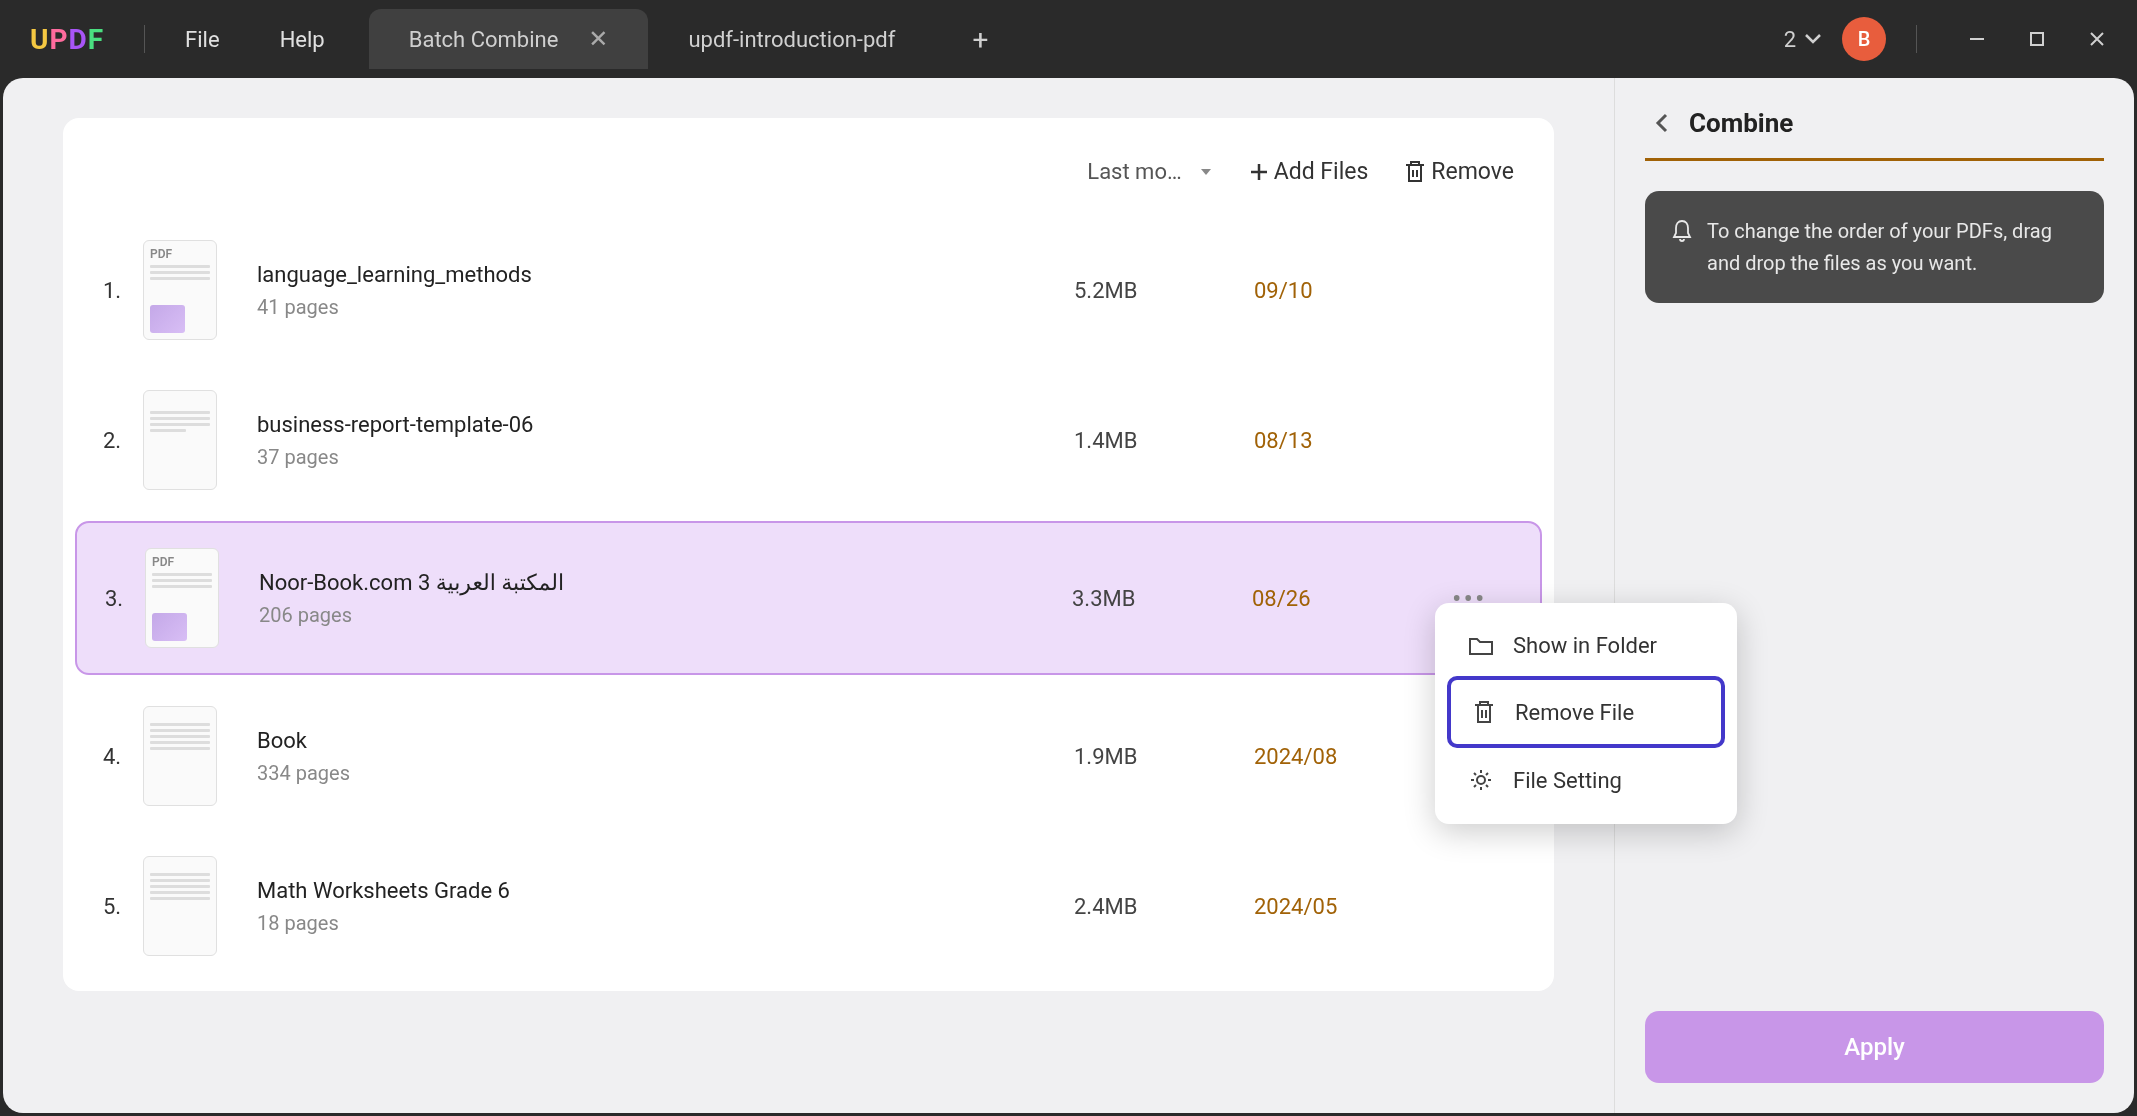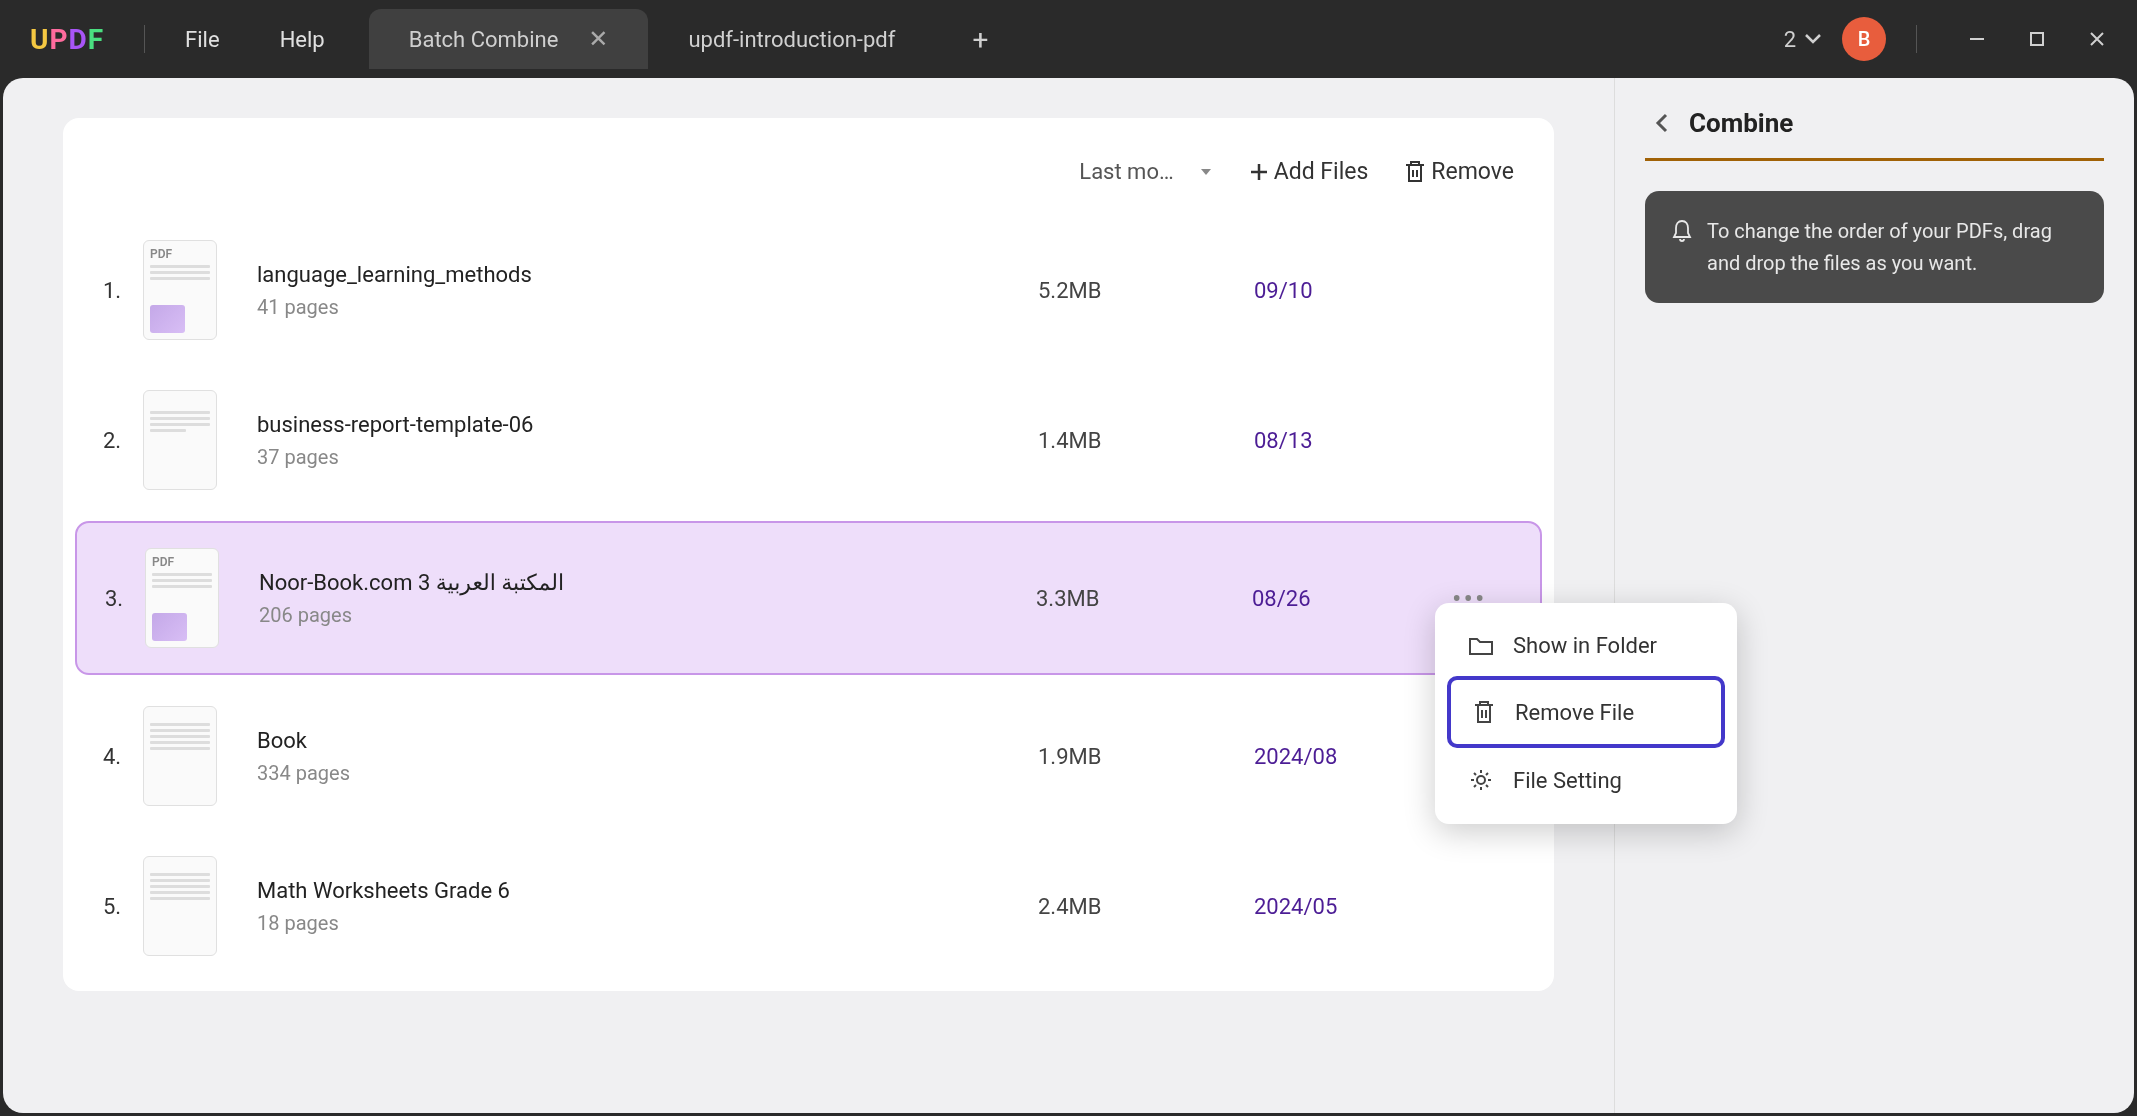--- a/index.html
+++ b/index.html
@@ -20,36 +20,36 @@
 .tab-add { width: 50px; height: 50px; display: flex; align-items: center; justify-content: center; color: #d0d0d0; font-size: 28px; cursor: pointer; margin-left: 20px; }
 .titlebar-right { margin-left: auto; display: flex; align-items: center; gap: 20px; padding-right: 20px; }
 .tab-count { color: #d0d0d0; font-size: 22px; display: flex; align-items: center; gap: 8px; }
 .avatar { width: 44px; height: 44px; border-radius: 50%; background: #e85d3d; color: white; display: flex; align-items: center; justify-content: center; font-size: 20px; font-weight: 500; }
 .win-controls { display: flex; gap: 30px; margin-left: 20px; }
 .win-btn { color: #d0d0d0; font-size: 20px; cursor: pointer; width: 30px; text-align: center; }
 .content { flex: 1; display: flex; background: #2a2a2a; padding: 0 3px 3px 3px; }
 .main-panel { flex: 1; background: #f0f0f2; border-radius: 20px 0 0 20px; padding: 40px 60px; position: relative; }
 .side-panel { width: 520px; background: #f0f0f2; border-radius: 0 20px 20px 0; padding: 30px 30px; display: flex; flex-direction: column; border-left: 1px solid #ddd; }
 .toolbar { display: flex; justify-content: flex-end; align-items: center; gap: 35px; padding: 30px 40px 30px 0; }
-.sort-dropdown { display: flex; align-items: center; gap: 25px; color: #555; font-size: 22px; }
+.sort-dropdown { display: flex; align-items: center; gap: 17px; color: #555; font-size: 22px; }
 .toolbar-btn { display: flex; align-items: center; gap: 4px; color: #333; font-size: 23px; cursor: pointer; }
 .file-list { background: white; border-radius: 16px; padding: 10px 0; }
 .file-row { display: flex; align-items: center; padding: 25px 40px; position: relative; }
 .file-row.selected { background: #eedefa; border: 2px solid #c896e8; border-radius: 14px; margin: 6px 12px; padding: 25px 28px; }
 .file-index { font-size: 22px; color: #333; width: 40px; }
 .file-thumb { width: 74px; height: 100px; background: #fafafa; border: 1px solid #e0e0e0; border-radius: 6px; margin-right: 40px; position: relative; display: flex; flex-direction: column; padding: 6px; }
 .file-thumb .pdf-label { font-size: 12px; color: #888; font-weight: 600; }
 .file-thumb .lines { margin-top: 4px; }
 .file-thumb .line { height: 3px; background: #ddd; margin-bottom: 3px; border-radius: 1px; }
 .file-thumb .purple-block { position: absolute; bottom: 6px; left: 6px; width: 35px; height: 28px; background: linear-gradient(135deg, #c4a8e8, #d8bef5); border-radius: 3px; }
 .file-info { flex: 1; }
 .file-name { font-size: 22px; color: #222; font-weight: 400; margin-bottom: 8px; }
 .file-pages { font-size: 20px; color: #888; }
 .file-size { width: 180px; font-size: 22px; color: #444; }
-.file-date { width: 200px; font-size: 22px; color: #4c1d95; margin-left: 36px; }
+.file-date { width: 200px; font-size: 22px; color: #a16207; }
 .file-more { width: 60px; color: #888; font-size: 28px; cursor: pointer; letter-spacing: 2px; }
 .context-menu { position: absolute; background: white; border-radius: 14px; box-shadow: 0 8px 32px rgba(0,0,0,0.2); padding: 12px; z-index: 100; left: 1435px; top: 603px; width: 302px; }
 .context-item { display: flex; align-items: center; gap: 18px; padding: 18px 20px; font-size: 22px; color: #333; cursor: pointer; border-radius: 10px; }
 .context-item.highlighted { border: 4px solid #4338ca; border-radius: 10px; }
 .side-header { display: flex; align-items: center; gap: 20px; font-size: 26px; font-weight: 700; color: #222; padding: 0 0 20px 10px; border-bottom: 3px solid #a16207; }
 .back-arrow { font-size: 24px; color: #555; cursor: pointer; }
 .tip-box { background: #4a4a4a; color: #e8e8e8; padding: 24px 26px; border-radius: 14px; font-size: 20px; line-height: 1.6; margin-top: 30px; display: flex; gap: 14px; }
 .bell-icon { flex-shrink: 0; margin-top: 4px; }
 .apply-btn { margin-top: auto; background: #c896e8; color: white; font-size: 24px; font-weight: 500; padding: 22px; border-radius: 14px; text-align: center; cursor: pointer; }
 svg { display: block; }
@@ -242,20 +242,21 @@
         <span>Combine</span>
       </div>
       <div class="tip-box">
         <span class="bell-icon">
           <svg width="22" height="24" viewBox="0 0 22 24">
               <path d="M11 2 C7 2 5 5 5 9 V14 L3 18 H19 L17 14 V9 C17 5 15 2 11 2 Z M9 20 C9 21 10 22 11 22 C12 22 13 21 13 20" stroke="#e8e8e8" stroke-width="1.8" fill="none"></path>
             </svg>
         </span>
         <span>To change the order of your PDFs, drag and drop the files as you want.</span>
       </div>
+      <div class="apply-btn">Apply</div>
     </div>
   </div>
 
   <div class="context-menu">
     <div class="context-item">
       <svg width="28" height="24" viewBox="0 0 28 24">
           <path d="M3 5 H10 L13 8 H25 V20 H3 Z" stroke="#444" stroke-width="2" fill="none"></path>
         </svg>
       <span>Show in Folder</span>
     </div>

